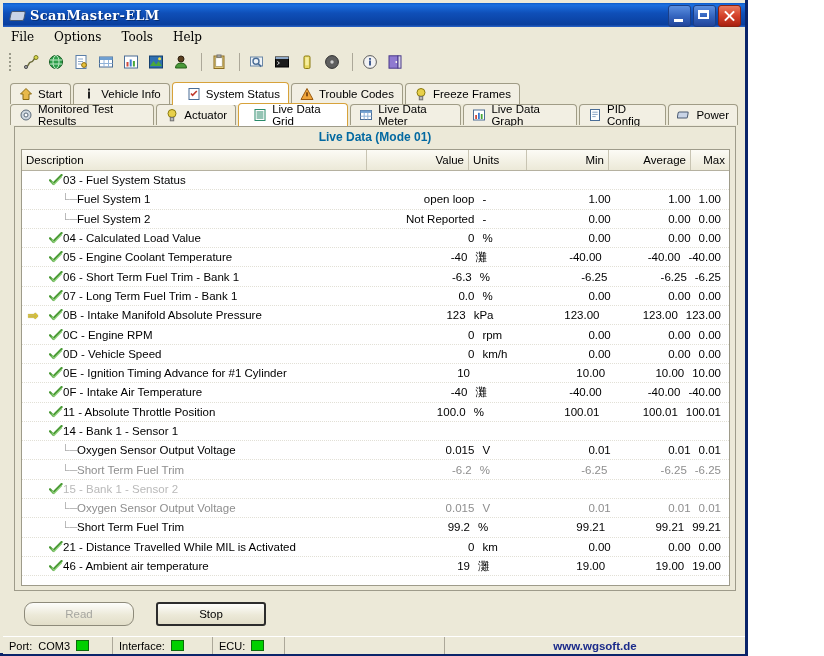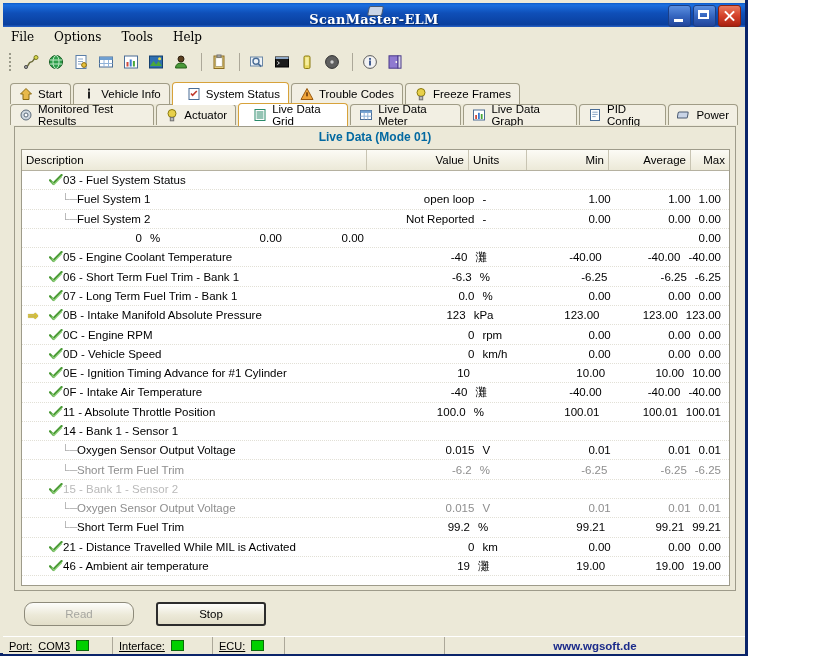--- a/index.html
+++ b/index.html
@@ -5,21 +5,21 @@
   html,body{margin:0;padding:0;background:#ffffff;}
   body{width:824px;height:656px;overflow:hidden;font-family:"Liberation Sans",sans-serif;}
 
   .window{position:absolute;left:0;top:0;width:748px;height:656px;background:#ece9d8;
           border:3px solid #0a246a;border-top:none;border-left:none;box-sizing:border-box;}
   .frame-left{position:absolute;left:0;top:0;width:3px;height:656px;background:#0a246a;}
 
   
   .titlebar{position:absolute;left:3px;top:3px;width:742px;height:24px;
             background:linear-gradient(to bottom,#0a59c8 0%,#1b6fe0 8%,#0f4fb8 42%,#0a3f9e 90%,#2a64c8 100%);
-            display:flex;align-items:center;flex-direction:column;}
+            display:flex;align-items:center;}
   .title-icon{width:18px;height:14px;margin-left:5px;margin-right:4px;position:relative;}
   .title-icon .chip{position:absolute;left:2px;top:3px;width:13px;height:8px;background:#c9d4e6;
                     border:1px solid #4a5a72;border-radius:2px;transform:skewX(-12deg);}
   .title-text{color:#ffffff;font-family:"DejaVu Serif",serif;font-weight:bold;font-size:13px;
               letter-spacing:.3px;text-shadow:1px 1px 0 rgba(0,0,0,.35);}
   .wbtns{position:absolute;right:4px;top:2px;display:flex;gap:2px;}
   .wbtn{width:21px;height:20px;border:1px solid #1b3f86;border-radius:3px;position:relative;
         background:linear-gradient(to bottom,#5b8fe0,#3566c0 50%,#22459a);}
   .wbtn.close{background:linear-gradient(to bottom,#e87a5e,#d4412a 50%,#a8200f);border-color:#8a2310;}
   .wbtn .min{position:absolute;left:5px;bottom:4px;width:9px;height:3px;background:#fff;}
@@ -95,21 +95,21 @@
   .btn{width:110px;height:24px;border:1px solid #8d8a7a;border-radius:3px;font-size:11.5px;
        background:linear-gradient(to bottom,#fdfdfb,#ece9d8 55%,#e2dec9);
        display:flex;align-items:center;justify-content:center;color:#000;box-sizing:border-box;}
   .btn.disabled{color:#a6a6a0;border-radius:9px;}
   .btn.focus{border:2px solid #2c2c2c;}
 
   
   .status{position:absolute;left:3px;top:636px;width:742px;height:17px;background:#ece9d8;
           border-top:1px solid #fff;display:flex;align-items:center;font-size:11px;color:#000;}
   .scell{height:17px;display:flex;align-items:center;padding:0 6px;border-right:1px solid #aca899;
-         box-sizing:border-box;gap:6px;text-decoration:underline;}
+         box-sizing:border-box;gap:6px;}
   .led{width:11px;height:9px;background:#00d000;border:1px solid #0a6a0a;display:inline-block;}
   .sweb{margin-left:auto;width:300px;justify-content:center;display:flex;align-items:center;
         color:#1a2a8a;font-weight:bold;font-size:11.5px;height:17px;}
 </style>
 </head>
 <body>
 
 <div class="frame-left"></div>
 <div class="window">
 
@@ -387,20 +387,29 @@
               <span class="lbl">Fuel System 2</span>
             </div>
             <div class="c val">Not Reported</div>
             <div class="c uni">-</div>
             <div class="c min">0.00</div>
             <div class="c avg">0.00</div>
             <div class="c max">0.00</div>
           </div>
           <div class="row">
             <span class="mark"></span>
+            <div class="c desc">
+              <span class="chk">
+                <svg class="ck" viewBox="0 0 14 12">
+                  <path d="M1 6.2l3.2 3.4L12.6 1" stroke="#4a9a35" stroke-width="2.2" fill="none" stroke-linecap="round"></path>
+                  <path d="M2.6 7.6l2.6 2.8L12.8 2.6" stroke="#8fd07a" stroke-width="1.2" fill="none"></path>
+                </svg>
+              </span>
+              <span class="lbl">04 - Calculated Load Value</span>
+            </div>
             <div class="c val">0</div>
             <div class="c uni">%</div>
             <div class="c min">0.00</div>
             <div class="c avg">0.00</div>
             <div class="c max">0.00</div>
           </div>
           <div class="row">
             <span class="mark"></span>
             <div class="c desc">
               <span class="chk">

